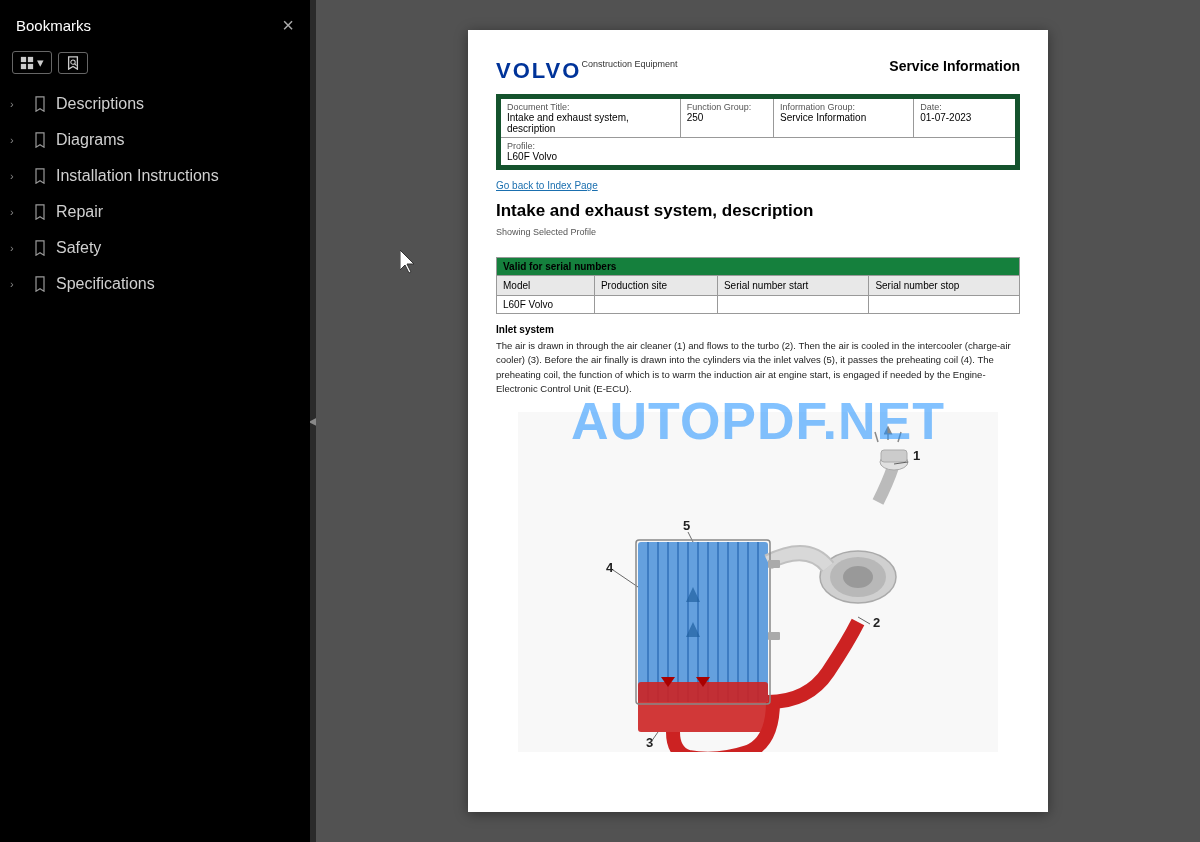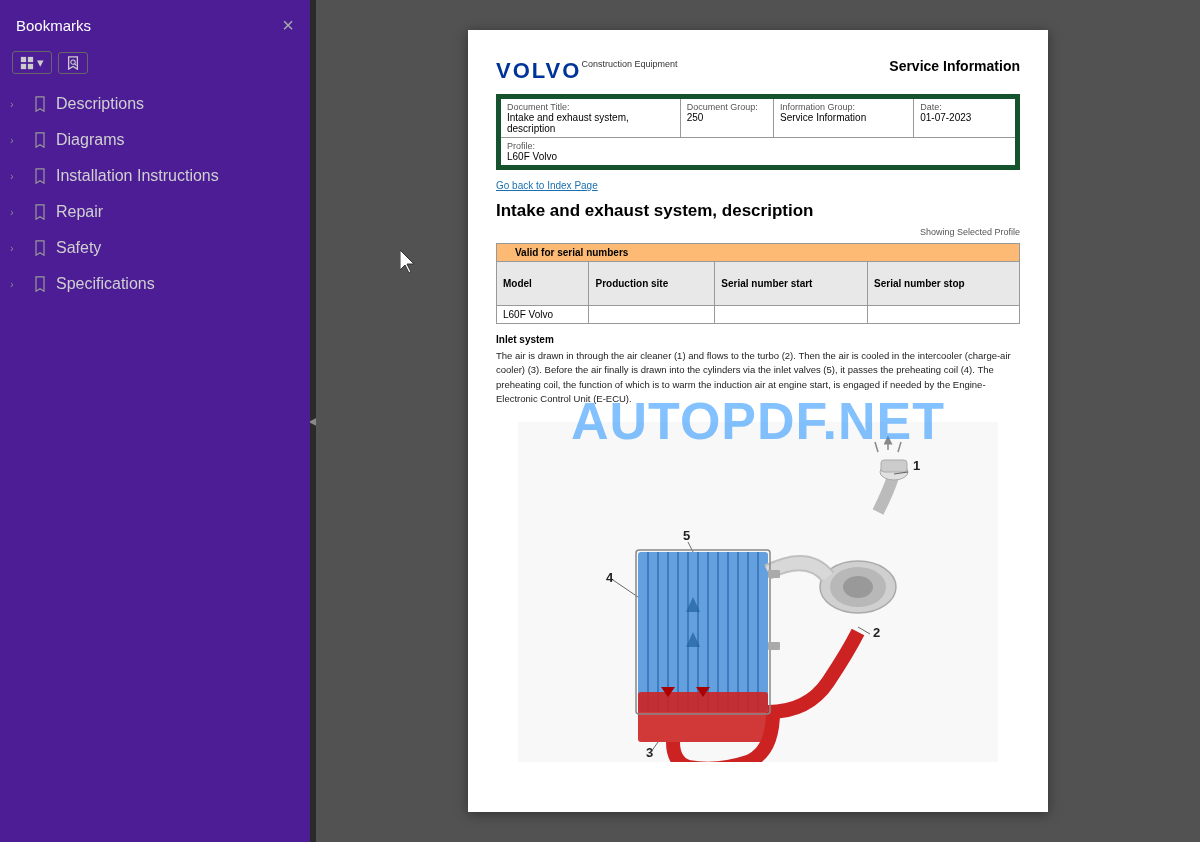--- a/index.html
+++ b/index.html
@@ -2,21 +2,21 @@
 <html><head>
   <meta charset="utf-8">
   <style>
     * { box-sizing: border-box; margin: 0; padding: 0; }
     body { font-family: 'Segoe UI', Arial, sans-serif; display: flex; height: 842px; width: 1200px; overflow: hidden; background: #3c3c3c; }
 
     
     #sidebar {
       width: 310px;
       min-width: 310px;
-      background: #4c1d95;
+      background: #000000;
       color: #ccc;
       display: flex;
       flex-direction: column;
       height: 100%;
       position: relative;
       justify-content: center;
     }
     #sidebar-header {
       display: flex;
       align-items: center;
@@ -163,45 +163,45 @@
     }
 
     
     .doc-title {
       font-size: 17px;
       font-weight: bold;
       color: #000;
       margin-bottom: 6px;
     }
     .showing-profile {
-      text-align: right;
+      text-align: left;
       font-size: 9px;
       color: #555;
-      margin-bottom: 6px;
+      margin-bottom: 20px;
     }
 
     
     .serial-table {
       width: 100%;
       border-collapse: collapse;
       margin-bottom: 10px;
       font-size: 10px;
     }
     .serial-table .header-row td {
-      background: #fdba74;
+      background: #15803d;
       border: 1px solid #999;
-      padding: 3px 18px;
+      padding: 3px 6px;
       font-weight: bold;
       color: #000;
     }
     .serial-table .subheader-row td {
       background: #e8e8e8;
       border: 1px solid #999;
-      padding: 16px 6px;
-      font-weight: bold;
+      padding: 4px 6px;
+      font-weight: normal;
       color: #000;
     }
     .serial-table .data-row td {
       border: 1px solid #999;
       padding: 3px 6px;
       color: #000;
       background: #fff;
     }
 
     
@@ -352,21 +352,21 @@
     </div>
 
     <table class="info-table">
       <tbody>
           <tr>
         <td style="width:35%">
           <div class="field-label">Document Title:</div>
           <div class="field-value">Intake and exhaust system, description</div>
         </td>
         <td style="width:18%">
-          <div class="field-label">Document Group:</div>
+          <div class="field-label">Function Group:</div>
           <div class="field-value">250</div>
         </td>
         <td style="width:27%">
           <div class="field-label">Information Group:</div>
           <div class="field-value">Service Information</div>
         </td>
         <td style="width:20%">
           <div class="field-label">Date:</div>
           <div class="field-value">01-07-2023</div>
         </td>

